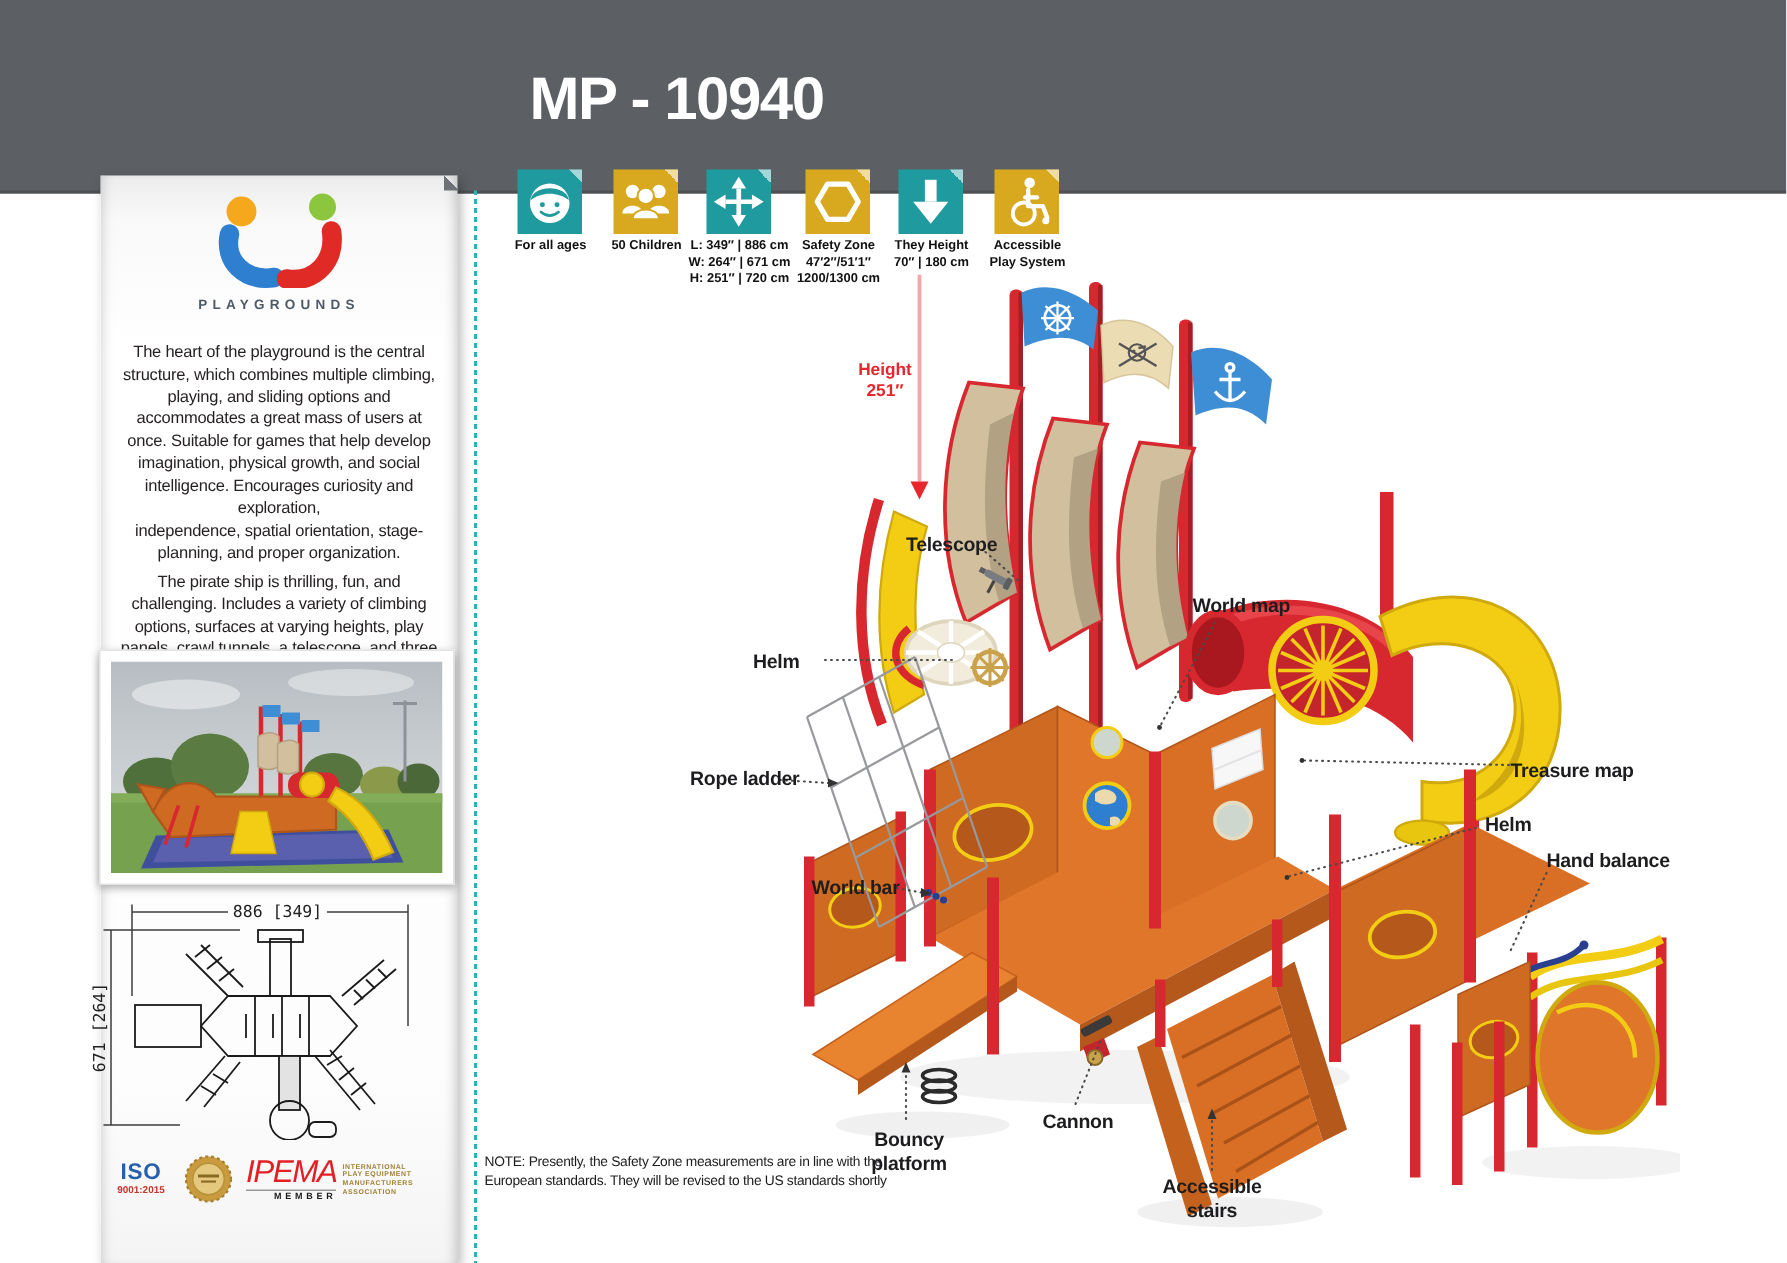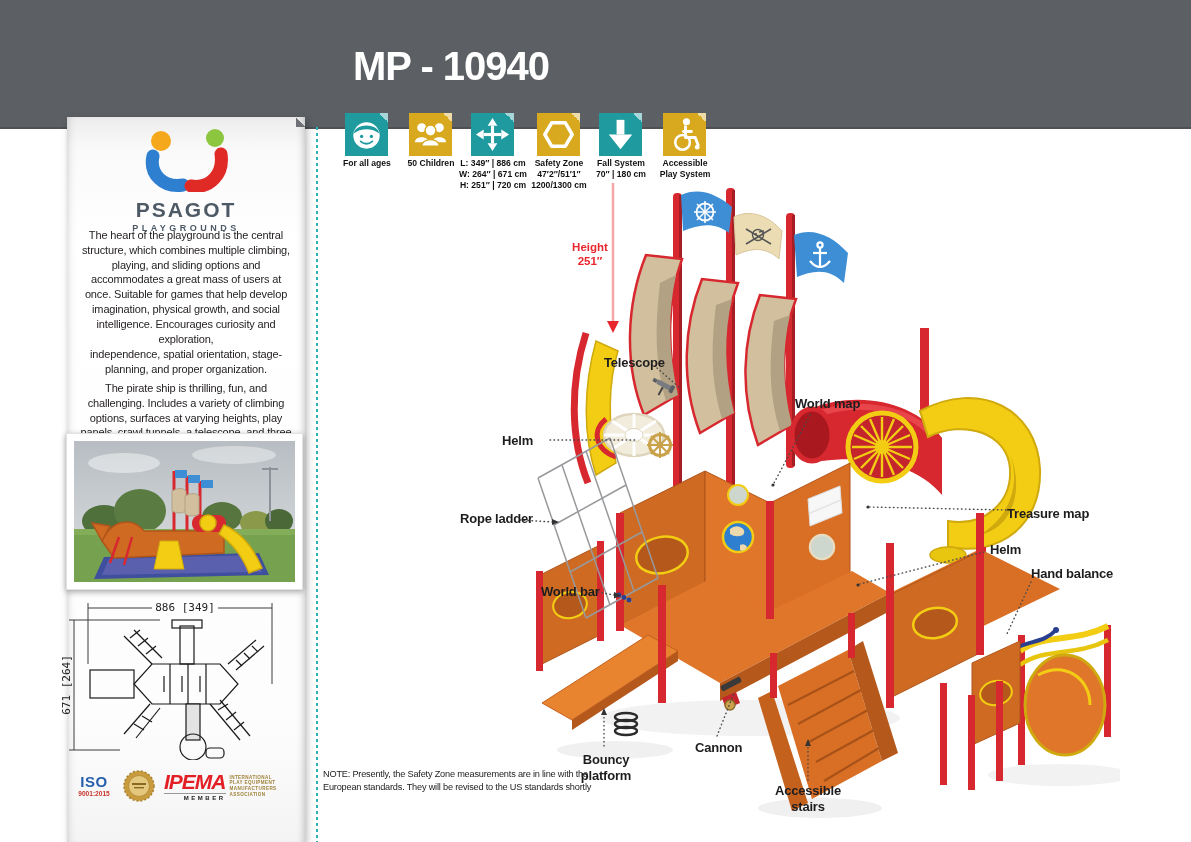--- a/index.html
+++ b/index.html
@@ -20,21 +20,21 @@
   .para{position:absolute;left:78px;width:216px;font-size:11px;line-height:14.8px;text-align:center;letter-spacing:-0.15px;color:#262223;}
   .photo-frame{position:absolute;left:66px;top:433px;width:221px;height:141px;background:#fff;padding:7px;
     border:1px solid #e2e2e2;box-shadow:0 2px 6px rgba(0,0,0,.35);}
   .drawing-wrap{position:absolute;left:60px;top:592px;width:242px;height:168px;background:transparent;}
   .certs{position:absolute;left:74px;top:763px;width:226px;height:46px;display:flex;align-items:center;gap:9px;}
   .iso{width:40px;text-align:center;line-height:1;}
   .iso .iso-t{font-size:15px;font-weight:bold;color:#2660ad;letter-spacing:.5px;}
   .iso .iso-s{font-size:6.6px;font-weight:bold;color:#c8342c;margin-top:2px;}
   .ipema{display:flex;align-items:center;gap:4px;}
   .ipema-main{line-height:1;}
-  .ipema-name{font-size:21px;font-weight:bold;font-style:italic;color:#e31f26;letter-spacing:-1px;}
+  .ipema-name{font-size:21px;font-weight:normal;font-style:italic;color:#e31f26;letter-spacing:-1px;}
   .ipema-member{font-size:6px;font-weight:bold;letter-spacing:2.5px;color:#1a1a1a;text-align:right;margin-top:1px;border-top:1px solid #999;padding-top:1px;}
   .assoc{line-height:1.25;}
   .assoc div{font-size:4.6px;font-weight:bold;color:#a08238;letter-spacing:.4px;}
   
   .divider{position:absolute;left:316px;top:127px;width:2px;height:715px;
     background:repeating-linear-gradient(180deg,#2bb3b6 0 3px,transparent 3px 6px);}
   
   .tile{position:absolute;top:113px;width:43px;height:43px;}
   .t-teal{background:#1f9a9e;} .t-gold{background:#d8a91e;}
   .tile .fold{position:absolute;top:0;right:0;width:9px;height:9px;
@@ -61,21 +61,20 @@
   <div class="sidebar"></div>
   <div class="sidebar-fold"></div>
 
   <div class="logo-wrap">
     <svg width="110" height="64" viewBox="0 0 110 64">
       <circle cx="30" cy="13" r="10" fill="#f5a81c"></circle>
       <path d="M22,28 C18,46 32,60 52,57" stroke="#2f7fd0" stroke-width="13" fill="none" stroke-linecap="round"></path>
       <circle cx="84" cy="10" r="9" fill="#8cc63f"></circle>
       <path d="M90,26 C93,46 79,61 60,58" stroke="#e02a26" stroke-width="13" fill="none" stroke-linecap="round"></path>
     </svg>
-    <div class="brand-name">PSAGOT</div>
     <div class="brand-tag">PLAYGROUNDS</div>
   </div>
 
   <div class="para" style="top:228px">The heart of the playground is the central structure, which combines multiple climbing, playing, and sliding options and accommodates a great mass of users at once.  Suitable for games that help develop imagination, physical growth, and social intelligence. Encourages curiosity and exploration,</div>
   <div class="para" style="top:347px">independence, spatial orientation, stage-planning, and proper organization.</div>
   <div class="para" style="top:381px">The pirate ship is thrilling, fun, and challenging. Includes a variety of climbing options, surfaces at varying heights, play panels, crawl tunnels, a telescope, and three slides.</div>
 
   <div class="photo-frame">
     <svg width="221" height="141" viewBox="0 0 221 141">
       <defs>
@@ -264,21 +263,21 @@
     <span>L: 349″ | 886 cm</span>
       <span>W: 264″ | 671 cm</span>
       <span>H: 251″ | 720 cm</span>
   </div>
   <div class="tile-label" style="left:511px">
     <span>Safety Zone</span>
       <span>47′2″/51′1″</span>
       <span>1200/1300 cm</span>
   </div>
   <div class="tile-label" style="left:573px">
-    <span>Fall System</span>
+    <span>They Height</span>
       <span>70″ | 180 cm</span>
   </div>
   <div class="tile-label" style="left:637px">
     <span>Accessible</span>
       <span>Play System</span>
   </div>
 
   <div class="render">
     <svg width="700" height="650" viewBox="0 0 700 650">
 

